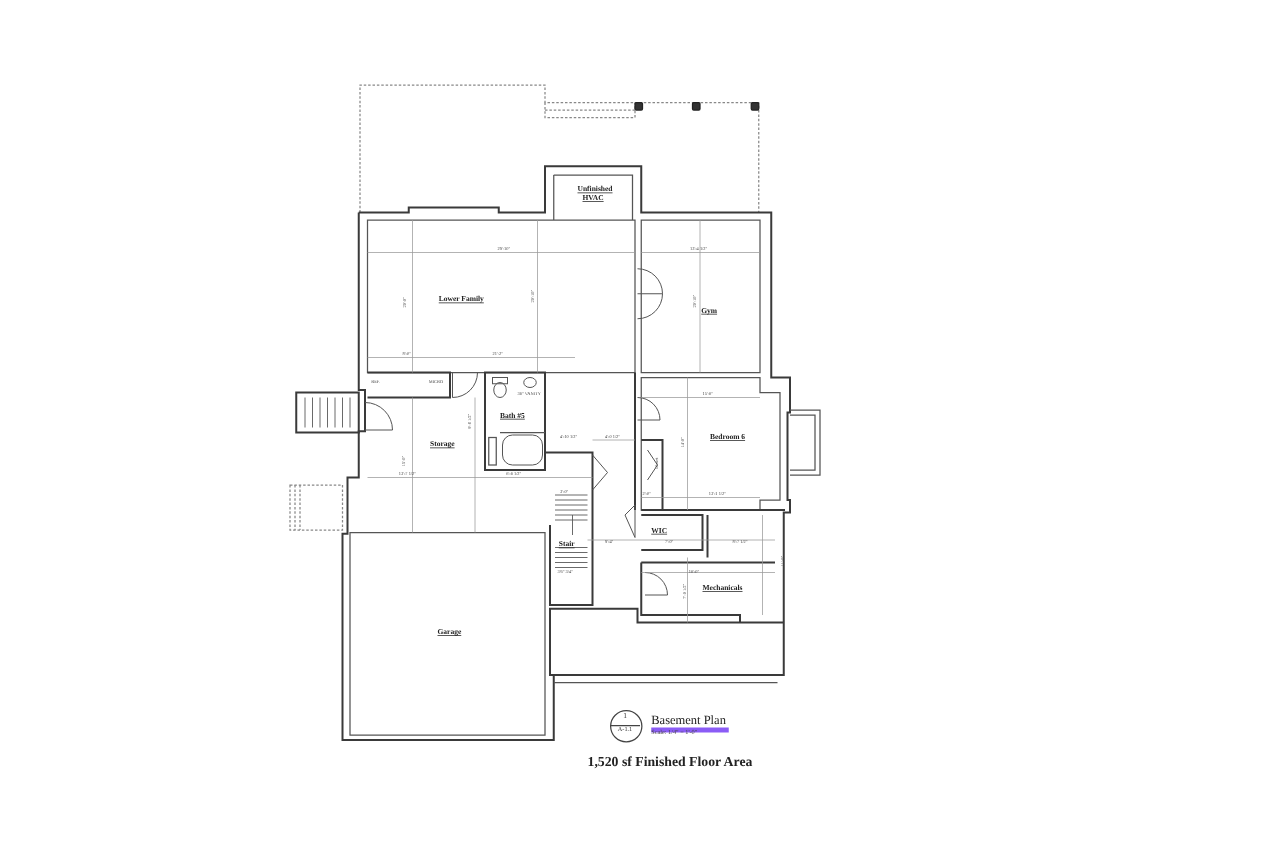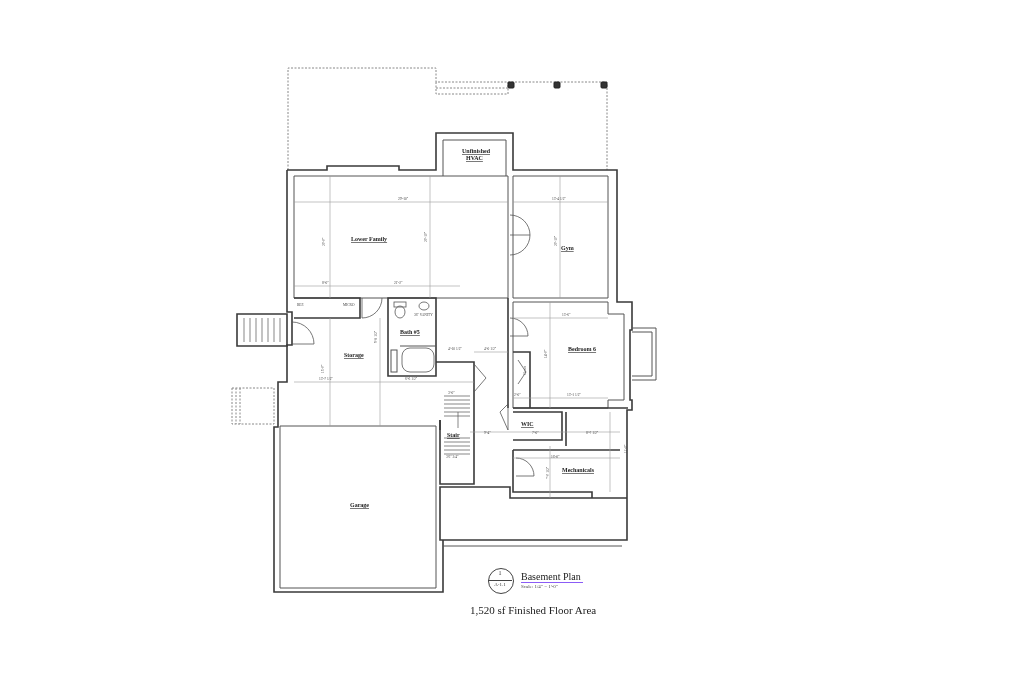--- a/index.html
+++ b/index.html
@@ -18,23 +18,23 @@
     .dim-label { font-family: "Liberation Serif", serif; font-size: 3.5px; fill: #444; }
     .title-block { position: absolute; left: 488px; top: 568px; }
     .sheet-circle { position: absolute; left: 0; top: 0; width: 24px; height: 24px;
                     border: 1px solid #444; border-radius: 50%; }
     .sheet-divider { position: absolute; left: 0; top: 12px; width: 24px; height: 0; border-top: 1px solid #444; }
     .sheet-num { position: absolute; left: 0; top: 2px; width: 24px; text-align: center;
                  font-size: 6px; color: #333; }
     .sheet-ref { position: absolute; left: 0; top: 14px; width: 24px; text-align: center;
                  font-size: 5px; color: #333; }
     .plan-title { position: absolute; left: 33px; top: 3px; font-size: 10px; color: #222;
-                  border-bottom: 1px solid #8b5cf6; padding-right: 2px; white-space: nowrap; }
+                  border-bottom: 4px solid #8b5cf6; padding-right: 2px; white-space: nowrap; }
     .plan-scale { position: absolute; left: 33px; top: 16px; font-size: 5px; color: #444; white-space: nowrap; }
-    .floor-area { position: absolute; left: 470px; top: 604px; font-size: 11px; font-weight: normal;
+    .floor-area { position: absolute; left: 470px; top: 604px; font-size: 11px; font-weight: bold;
                   color: #222; white-space: nowrap; }
   </style>
 </head>
 <body>
 
 <svg id="plan" viewBox="0 0 1024 683" xmlns="http://www.w3.org/2000/svg">
 
   <g>
     <path class="dotted" d="M288 170 L288 68 L436 68 L436 82 L607 82 L607 170"></path>
     <path class="dotted" d="M436 82 L436 94 L508 94 L508 82"></path>

